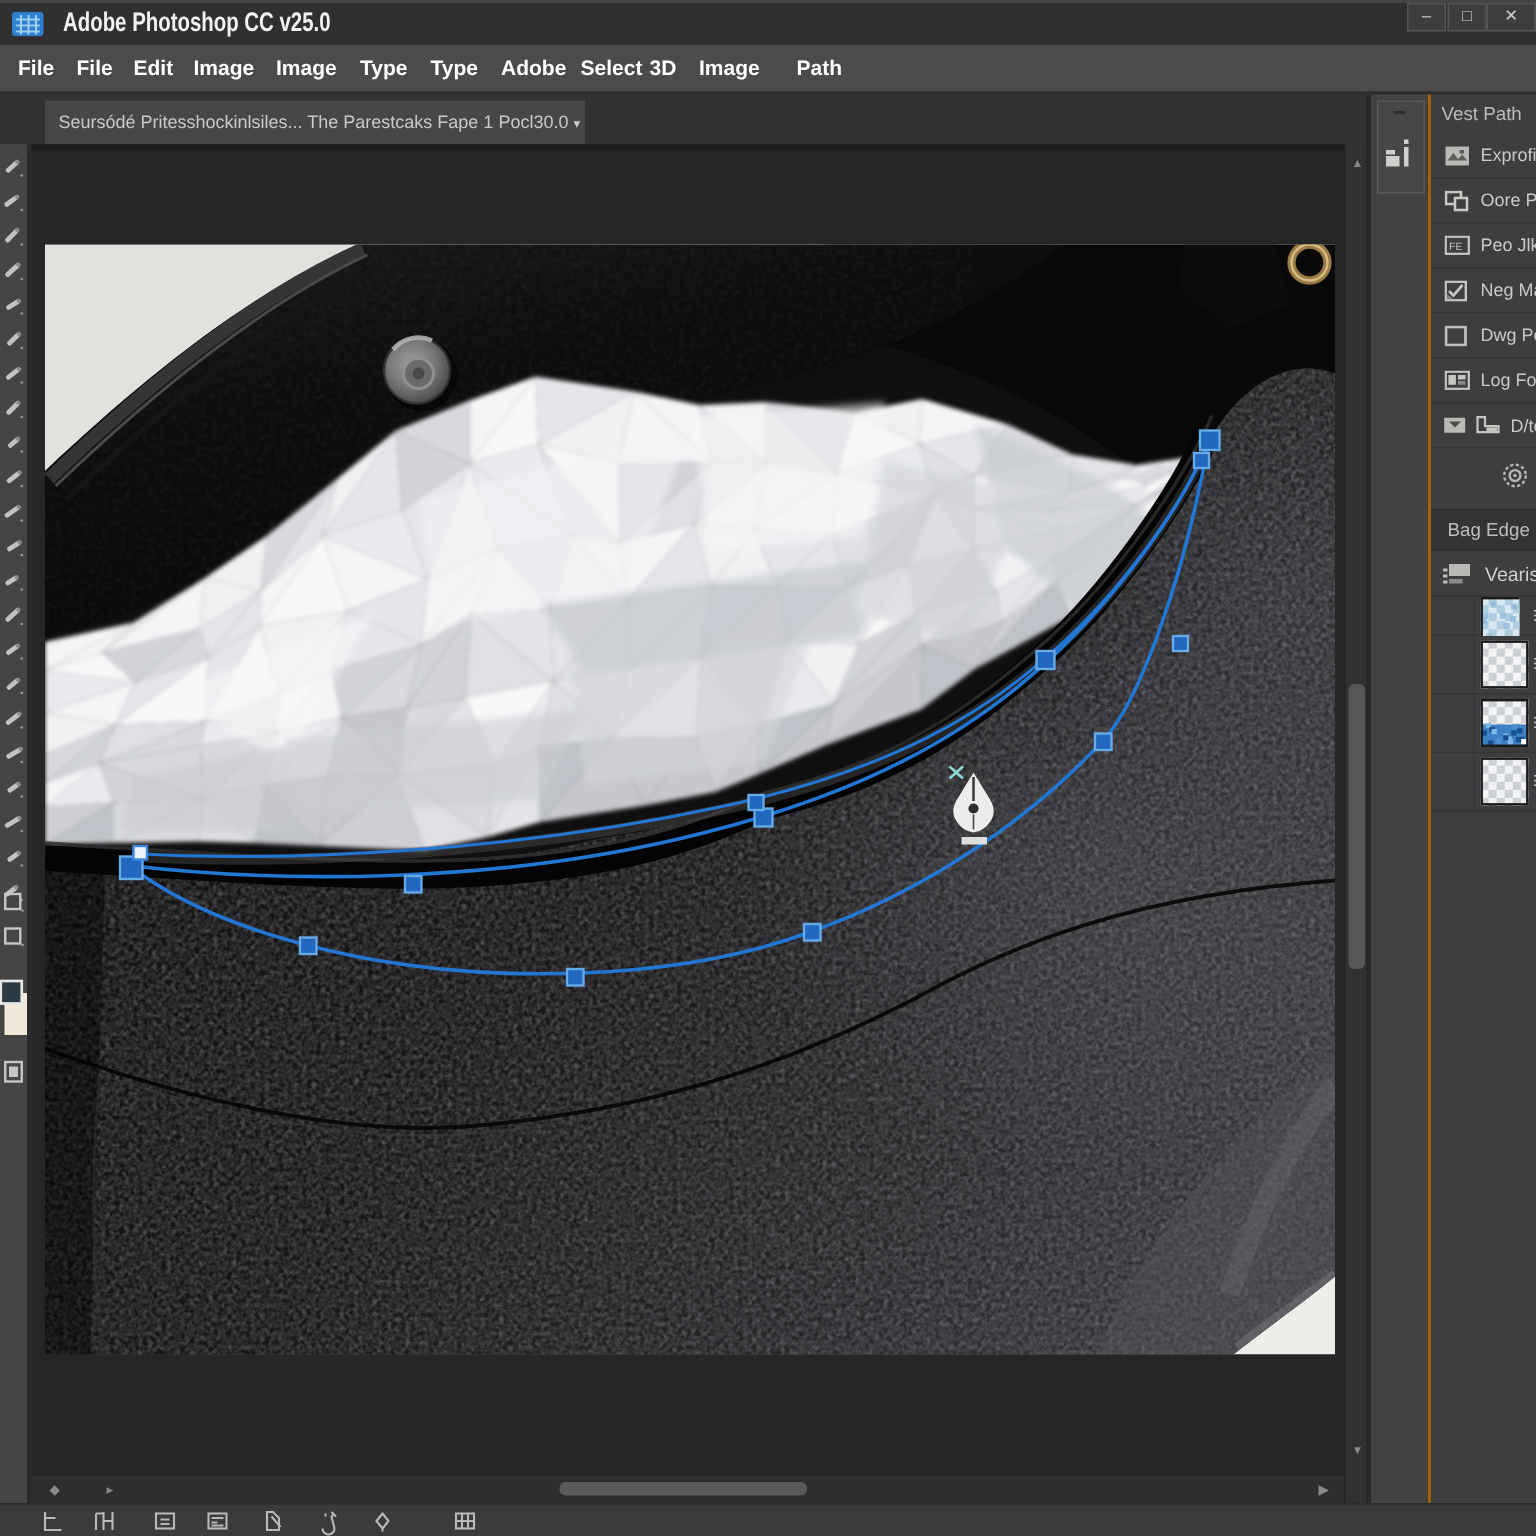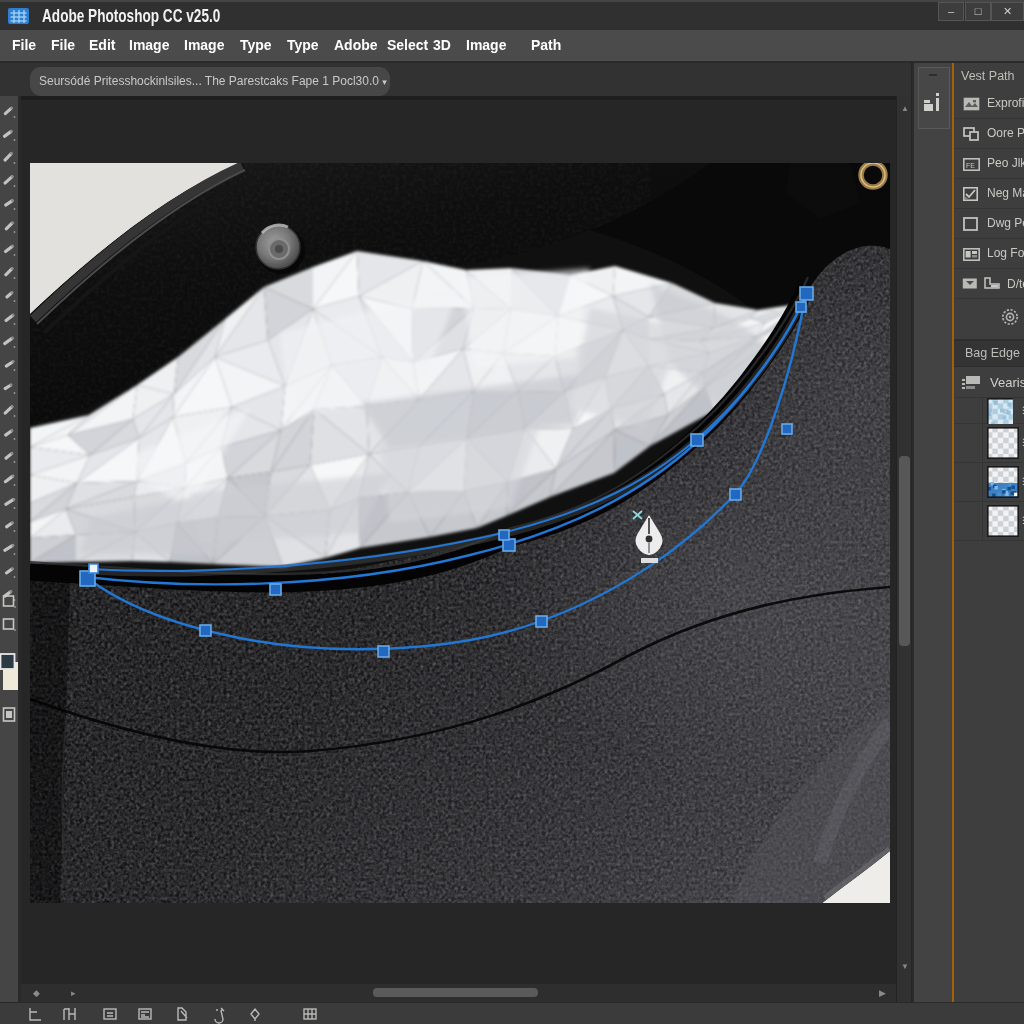--- a/index.html
+++ b/index.html
@@ -10,21 +10,21 @@
   #titlebar{left:0;top:0;width:1024px;height:30px;background:#303030;border-top:2px solid #454545;box-sizing:border-box;}
   #titletext{left:42px;top:4px;color:#f2f2f2;font-size:16px;font-weight:700;letter-spacing:0;transform:scale(0.85,1.12);transform-origin:0 0;white-space:nowrap;}
   .winbtn{top:0px;width:26px;height:19px;background:#3d3d3d;border:1px solid #555;box-sizing:border-box;
           color:#cfcfcf;text-align:center;line-height:17px;font-size:11px;}
   
   #menubar{left:0;top:30px;width:1024px;height:33px;background:#4b4b4b;border-bottom:2px solid #2b2b2b;box-sizing:border-box;}
   .menu{top:7px;color:#ffffff;font-size:14px;font-weight:700;}
   
   #tabstrip{left:0;top:63px;width:911px;height:33px;background:#323232;}
   #tab{left:30px;top:4px;width:360px;height:29px;background:#474747;color:#c9c9c6;font-size:12px;
-       line-height:29px;padding-left:9px;box-sizing:border-box;white-space:nowrap;overflow:hidden;border-radius:11px;}
+       line-height:29px;padding-left:9px;box-sizing:border-box;white-space:nowrap;overflow:hidden;}
   
   #leftbar{left:0;top:96px;width:18px;height:906px;background:#454545;border-right:3px solid #2a2a2a;box-sizing:content-box;}
   
   #canvas{left:21px;top:96px;width:875px;height:906px;background:#262626;border-top:4px solid #1e1e1e;box-sizing:border-box;}
   #photo{left:30px;top:163px;width:860px;height:740px;}
   
   #vscroll{left:896px;top:96px;width:15px;height:906px;background:#313131;border-left:1px solid #232323;box-sizing:border-box;}
   #vthumb{left:2px;top:360px;width:11px;height:190px;background:#575757;border-radius:4px;}
   #hscroll{left:21px;top:984px;width:875px;height:18px;background:#2e2e2e;}
   #hthumb{left:352px;top:4px;width:165px;height:9px;background:#5a5a5a;border-radius:4px;}

